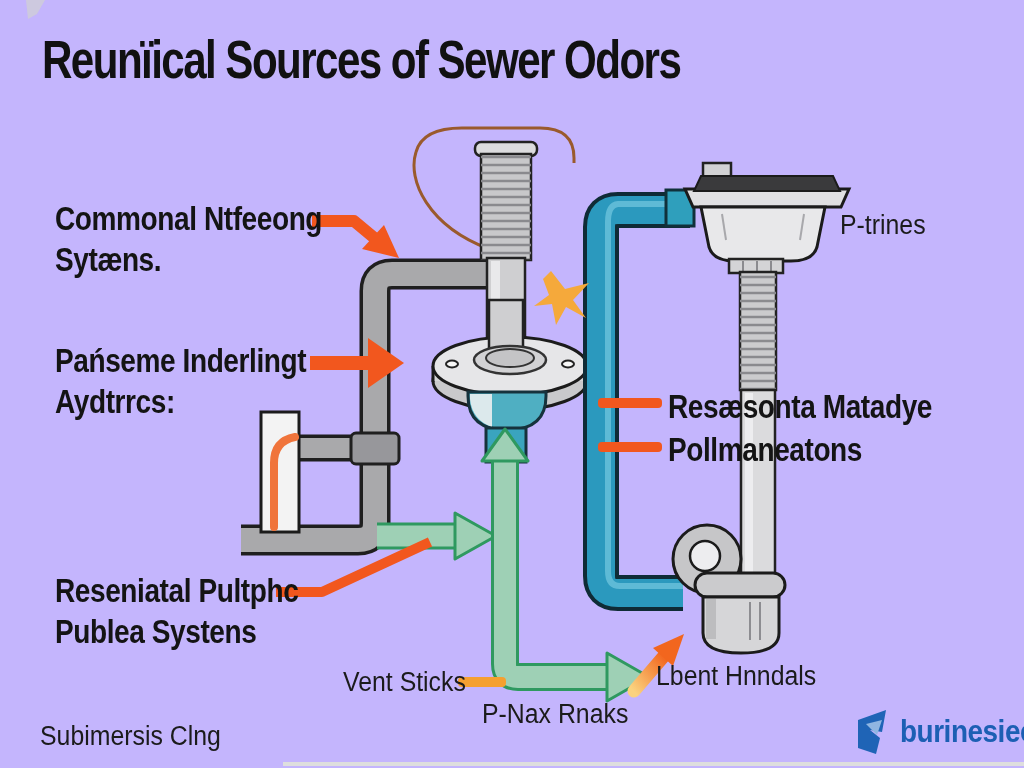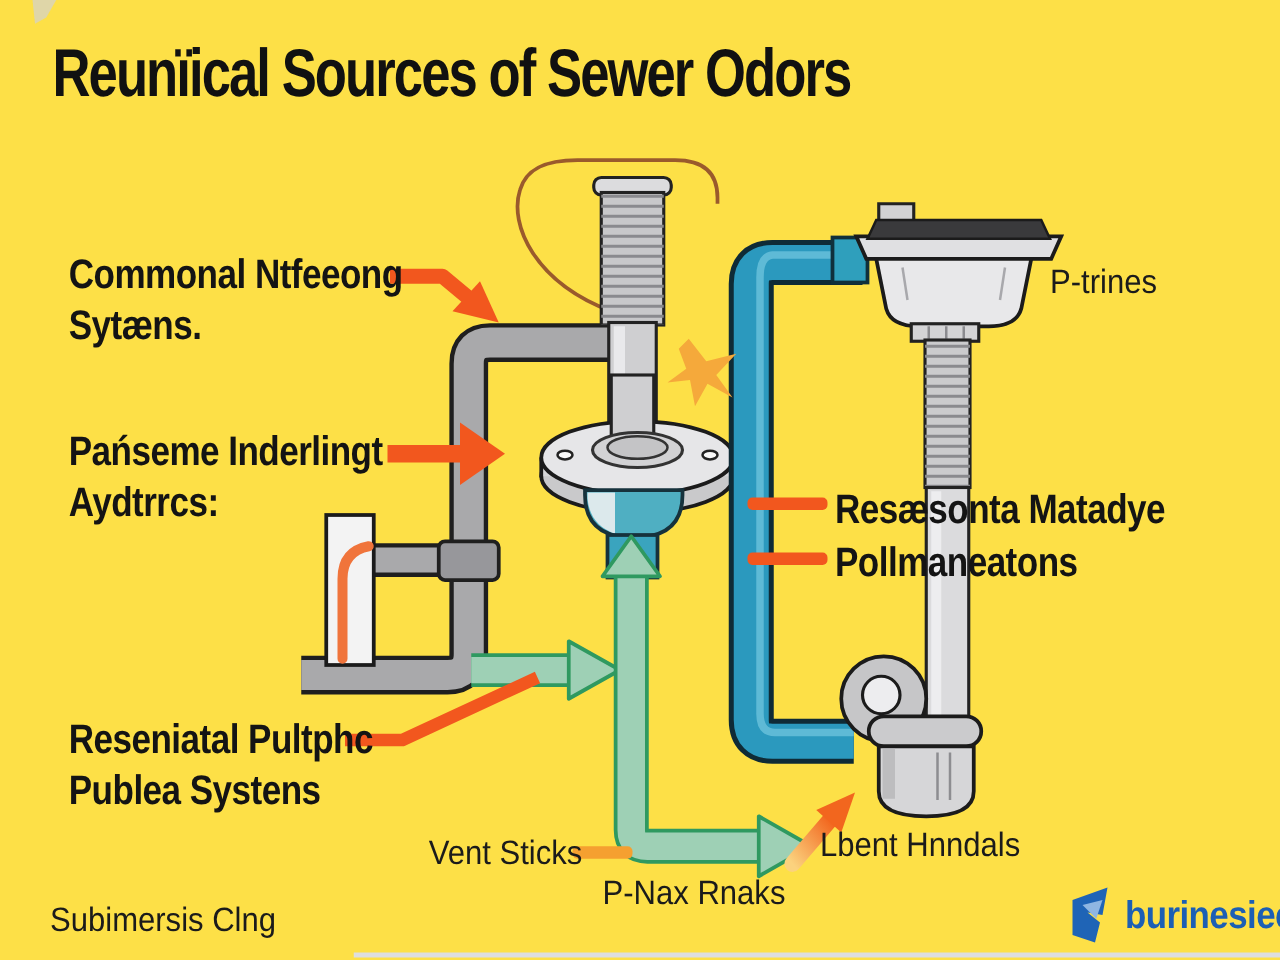--- a/index.html
+++ b/index.html
@@ -1,18 +1,18 @@
 <!DOCTYPE html>
 <html><head>
 <meta charset="utf-8">
 <style>
   html,body{margin:0;padding:0;background:#e8e8e8;}
   .page{
     position:relative;width:1024px;height:768px;margin:0 auto;
-    background:#fde047;overflow:hidden;
+    background:#c4b5fd;overflow:hidden;
     font-family:"Liberation Sans", sans-serif;color:#141414;
   }
   .art{position:absolute;left:0;top:0;width:1024px;height:768px;}
   .txt{position:absolute;white-space:nowrap;transform-origin:0 0;}
   .title{
     left:42px;top:28px;font-size:54px;font-weight:700;letter-spacing:-2px;
     transform:scaleX(.78);color:#111;
   }
   .lbl-bold{
     font-size:33px;font-weight:700;line-height:41px;letter-spacing:-.5px;

